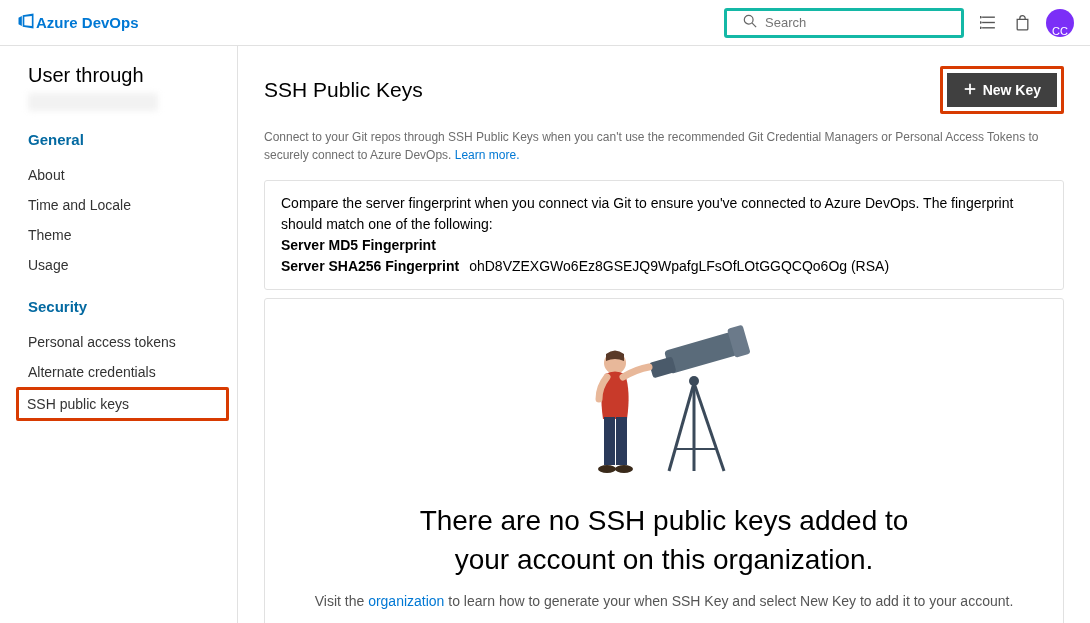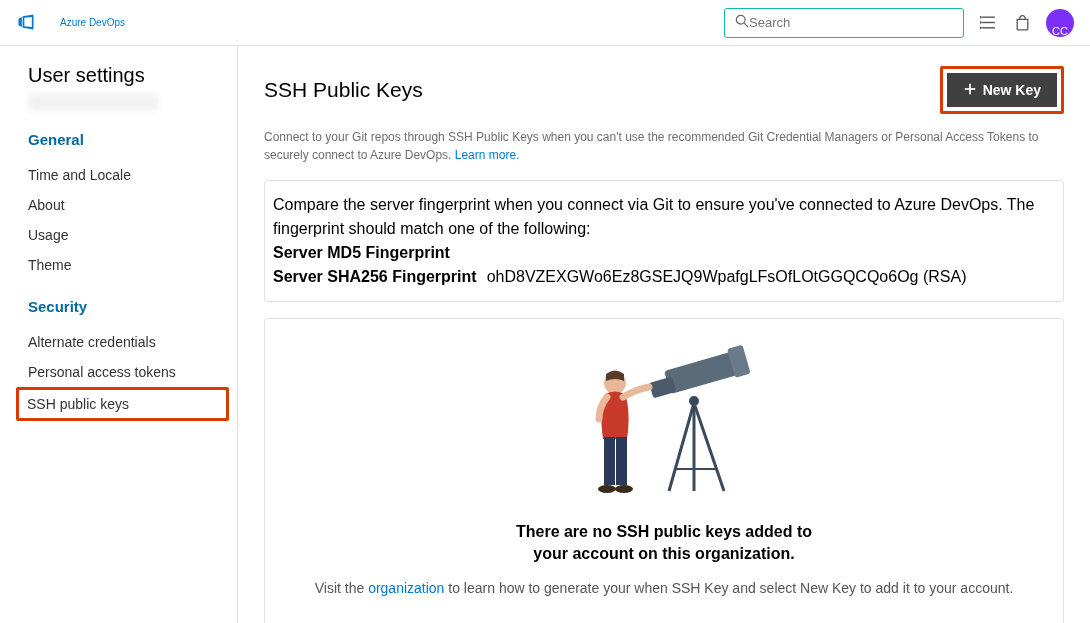--- a/index.html
+++ b/index.html
@@ -1,44 +1,44 @@
 <!DOCTYPE html>
 <html><head>
   <meta charset="utf-8">
   <style>
     *{box-sizing:border-box;margin:0;padding:0;font-family:"Segoe UI",-apple-system,sans-serif}
     body{width:1090px;height:623px;background:#fff;overflow:hidden}
     .topbar{height:46px;border-bottom:1px solid #e1e1e1;display:flex;align-items:center;padding:0 16px;justify-content:space-between}
-    .brand{display:flex;align-items:center;gap:24px;color:#0078d4;font-weight:400;font-size:10px}
+    .brand{display:flex;align-items:center;gap:0;color:#0078d4;font-weight:700;font-size:15px}
     .brand svg{width:20px;height:20px}
     .top-right{display:flex;align-items:center;gap:14px}
-    .search-box{display:flex;align-items:center;border:1px solid #14b8a6;border-radius:3px;height:30px;width:240px;padding:0 10px;color:#666}
+    .search-box{display:flex;align-items:center;border:3px solid #14b8a6;border-radius:3px;height:30px;width:240px;padding:0 16px;gap:8px;color:#666}
     .search-box input{border:none;outline:none;flex:1;font-size:13px}
     .top-icon{width:20px;height:20px;color:#555;cursor:pointer;display:flex;align-items:center;justify-content:center}
     .avatar{width:28px;height:28px;border-radius:50%;background:#7b2ff7;color:#fff;font-size:11px;display:flex;align-items:flex-end;justify-content:center;cursor:pointer}
     .content{display:flex;height:577px}
     .sidebar{width:238px;border-right:1px solid #e1e1e1;padding:18px 0 0 28px}
     .sidebar h2{font-size:20px;font-weight:500;margin-bottom:6px}
     .user-blur{width:130px;height:18px;background:#f2f2f2;filter:blur(3px);margin-bottom:20px;border-radius:2px}
     .side-section-title{font-size:15px;font-weight:600;color:#0369a1;margin:18px 0 12px}
     .side-link{font-size:14px;color:#333;padding:7px 0;cursor:pointer;display:block}
     .highlight-red{border:3px solid #d83b01;padding:6px 8px;margin-left:-12px;margin-right:8px;border-radius:2px}
     .main{flex:1;padding:20px 26px;overflow-y:auto}
     .page-head{display:flex;justify-content:space-between;align-items:center;margin-bottom:14px}
     .page-head h1{font-size:21px;font-weight:500}
     .new-key-wrap{border:3px solid #d83b01;padding:4px;border-radius:2px}
     .new-key-btn{background:#404040;color:#fff;border:none;height:34px;padding:0 16px;font-size:14px;font-weight:600;display:flex;align-items:center;gap:6px;cursor:pointer}
     .new-key-btn svg{width:14px;height:14px}
     .sub{color:#6e6e6e;font-size:12px;line-height:1.5;margin-bottom:16px}
     .sub a{color:#0078d4;text-decoration:none;cursor:pointer}
-    .fingerprint-box{border:1px solid #e1e1e1;border-radius:3px;padding:12px 8px;font-size:16px;line-height:1.5;margin-bottom:16px}
+    .fingerprint-box{border:1px solid #e1e1e1;border-radius:3px;padding:12px 16px;font-size:14px;line-height:1.5;margin-bottom:8px}
     .fp-row{display:flex;gap:10px}
     .fp-label{font-weight:700;min-width:174px}
     .empty-box{border:1px solid #e1e1e1;border-radius:3px;padding:22px 40px 30px;text-align:center}
-    .empty-box h3{font-size:16px;font-weight:700;line-height:1.4;margin:16px 0 12px}
+    .empty-box h3{font-size:28px;font-weight:400;line-height:1.4;margin:16px 0 12px}
     .empty-sub{font-size:14px;color:#555;line-height:1.5}
     .empty-sub a{color:#0078d4;text-decoration:none;cursor:pointer}
     .illus{display:inline-block}
   </style>
 </head>
 <body>
 
 <div class="topbar">
   <div class="brand">
     <span>
@@ -75,30 +75,30 @@
         </svg>
     </div>
     <div class="avatar">
         <span>CC</span>
       </div>
   </div>
 </div>
 
 <div class="content">
   <div class="sidebar">
-    <h2>User settings</h2>
+    <h2>User through</h2>
     <div class="user-blur"></div>
     <div class="side-section-title">General</div>
+    <a class="side-link">About</a>
     <a class="side-link">Time and Locale</a>
-    <a class="side-link">About</a>
+    <a class="side-link">Theme</a>
     <a class="side-link">Usage</a>
-    <a class="side-link">Theme</a>
     <div class="side-section-title">Security</div>
+    <a class="side-link">Personal access tokens</a>
     <a class="side-link">Alternate credentials</a>
-    <a class="side-link">Personal access tokens</a>
     <div class="highlight-red">
       <a class="side-link" style="padding:0">SSH public keys</a>
     </div>
   </div>
 
   <div class="main">
     <div class="page-head">
       <h1>SSH Public Keys</h1>
       <div class="new-key-wrap">
         <button class="new-key-btn">

